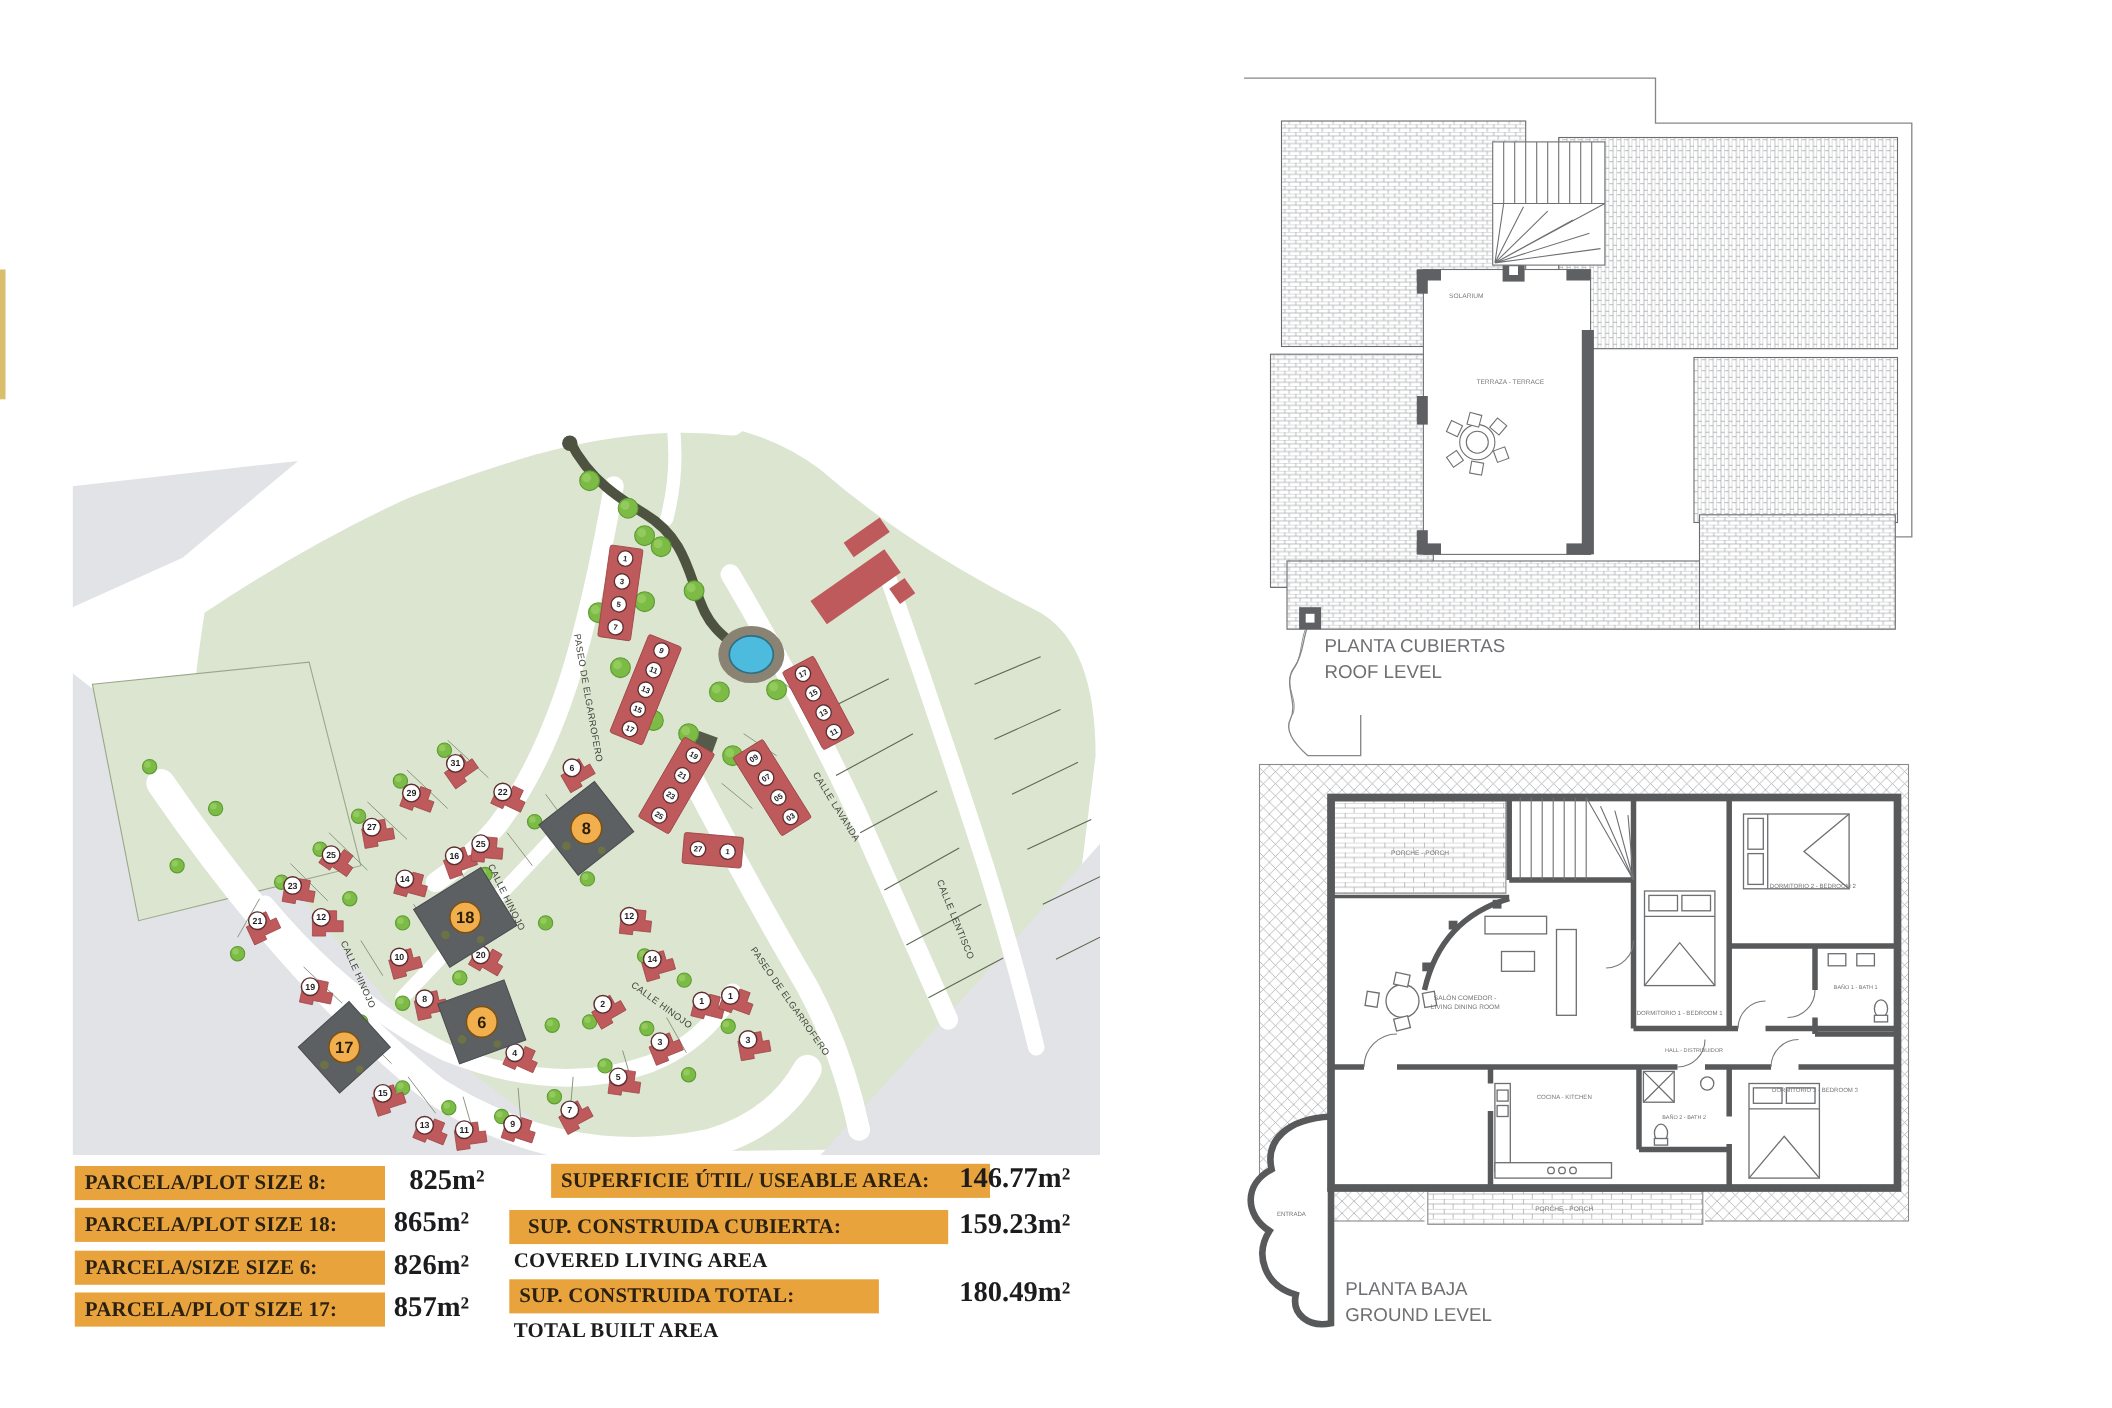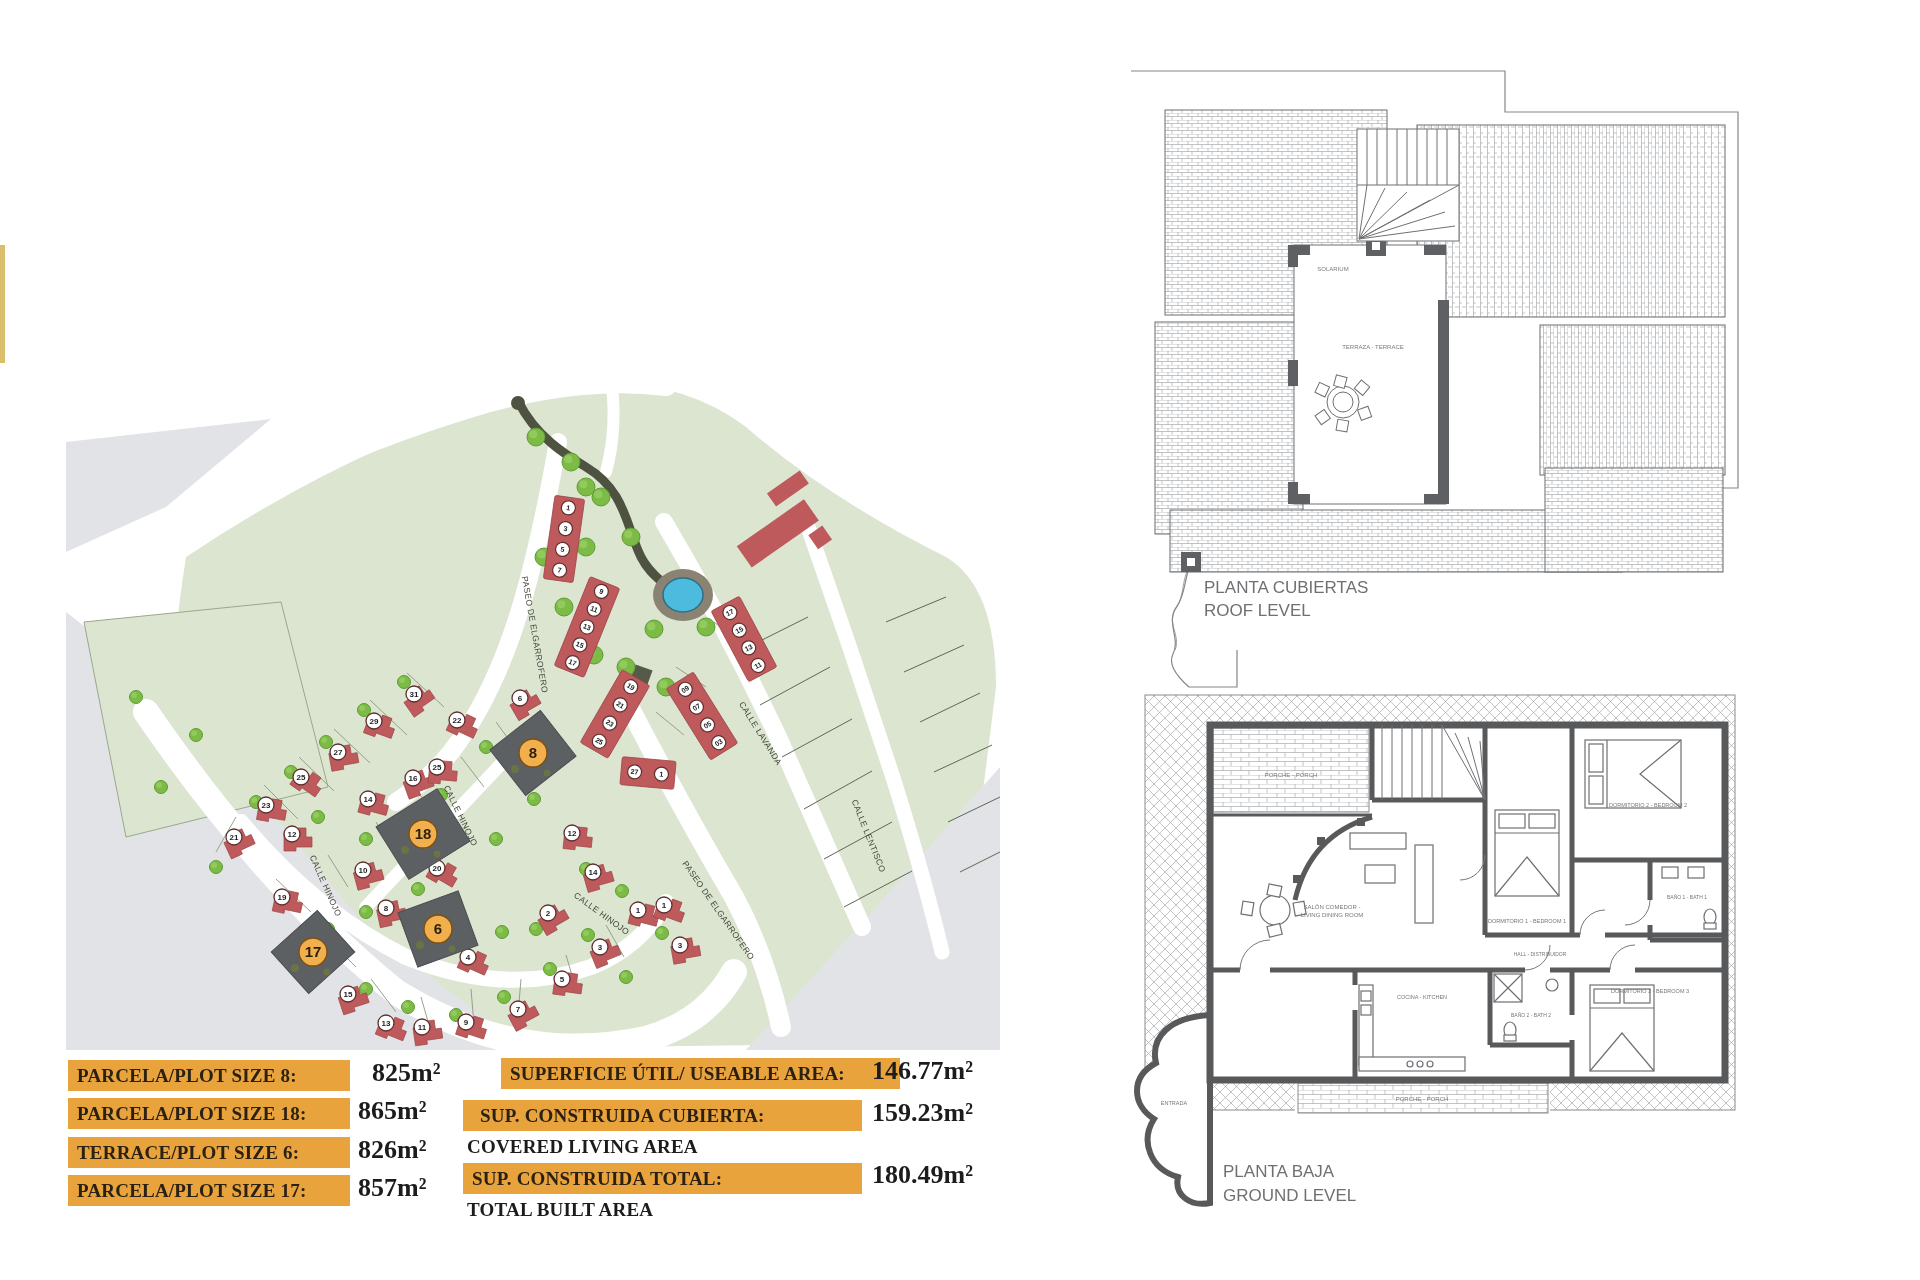--- a/index.html
+++ b/index.html
@@ -711,30 +711,30 @@
       </g>
     <text x="113" y="492" font-size="17" fill="#6F7073">PLANTA BAJA</text>
     <text x="113" y="516" font-size="17" fill="#6F7073">GROUND LEVEL</text>
   </svg>
 
   <div>
     <div class="bar" style="left: 68px; top: 1060px; width: 282px; background: rgb(232, 163, 60);">PARCELA/PLOT SIZE 8:</div>
     <div class="tval" style="left:372px;top:1058px;">825m²</div>
     <div class="bar" style="left: 68px; top: 1098px; width: 282px; background: rgb(232, 163, 60);">PARCELA/PLOT SIZE 18:</div>
     <div class="tval" style="left:358px;top:1096px;">865m²</div>
-    <div class="bar" style="left: 68px; top: 1137px; width: 282px; background: rgb(232, 163, 60);">TERRACE/PLOT SIZE 6:</div>
+    <div class="bar" style="left: 68px; top: 1137px; width: 282px; background: rgb(232, 163, 60);">PARCELA/SIZE SIZE 6:</div>
     <div class="tval" style="left:358px;top:1135px;">826m²</div>
     <div class="bar" style="left: 68px; top: 1175px; width: 282px; background: rgb(232, 163, 60);">PARCELA/PLOT SIZE 17:</div>
     <div class="tval" style="left:358px;top:1173px;">857m²</div>
   </div>
 
   <div>
     <div class="bar" style="left: 463px; top: 1058px; width: 399px; background: rgb(232, 163, 60); margin-left: 38px;">SUPERFICIE ÚTIL/ USEABLE AREA:</div>
     <div class="tval" style="left:872px;top:1056px;">146.77m²</div>
     <div class="bar" style="left: 463px; top: 1100px; width: 399px; background: rgb(232, 163, 60); padding-left: 17px;">SUP. CONSTRUIDA CUBIERTA:</div>
     <div class="tval" style="left:872px;top:1098px;">159.23m²</div>
     <div class="tsub" style="left:467px;top:1136px;">COVERED LIVING AREA</div>
-    <div class="bar" style="left: 463px; top: 1163px; width: 399px; background: rgb(232, 163, 60);">SUP. CONSTRUIDA TOTAL:</div>
+    <div class="bar" style="left: 463px; top: 1163px; width: 336px; background: rgb(232, 163, 60);">SUP. CONSTRUIDA TOTAL:</div>
     <div class="tval" style="left:872px;top:1160px;">180.49m²</div>
     <div class="tsub" style="left:467px;top:1199px;">TOTAL BUILT AREA</div>
   </div>
 
 </div>
 
 </body></html>

